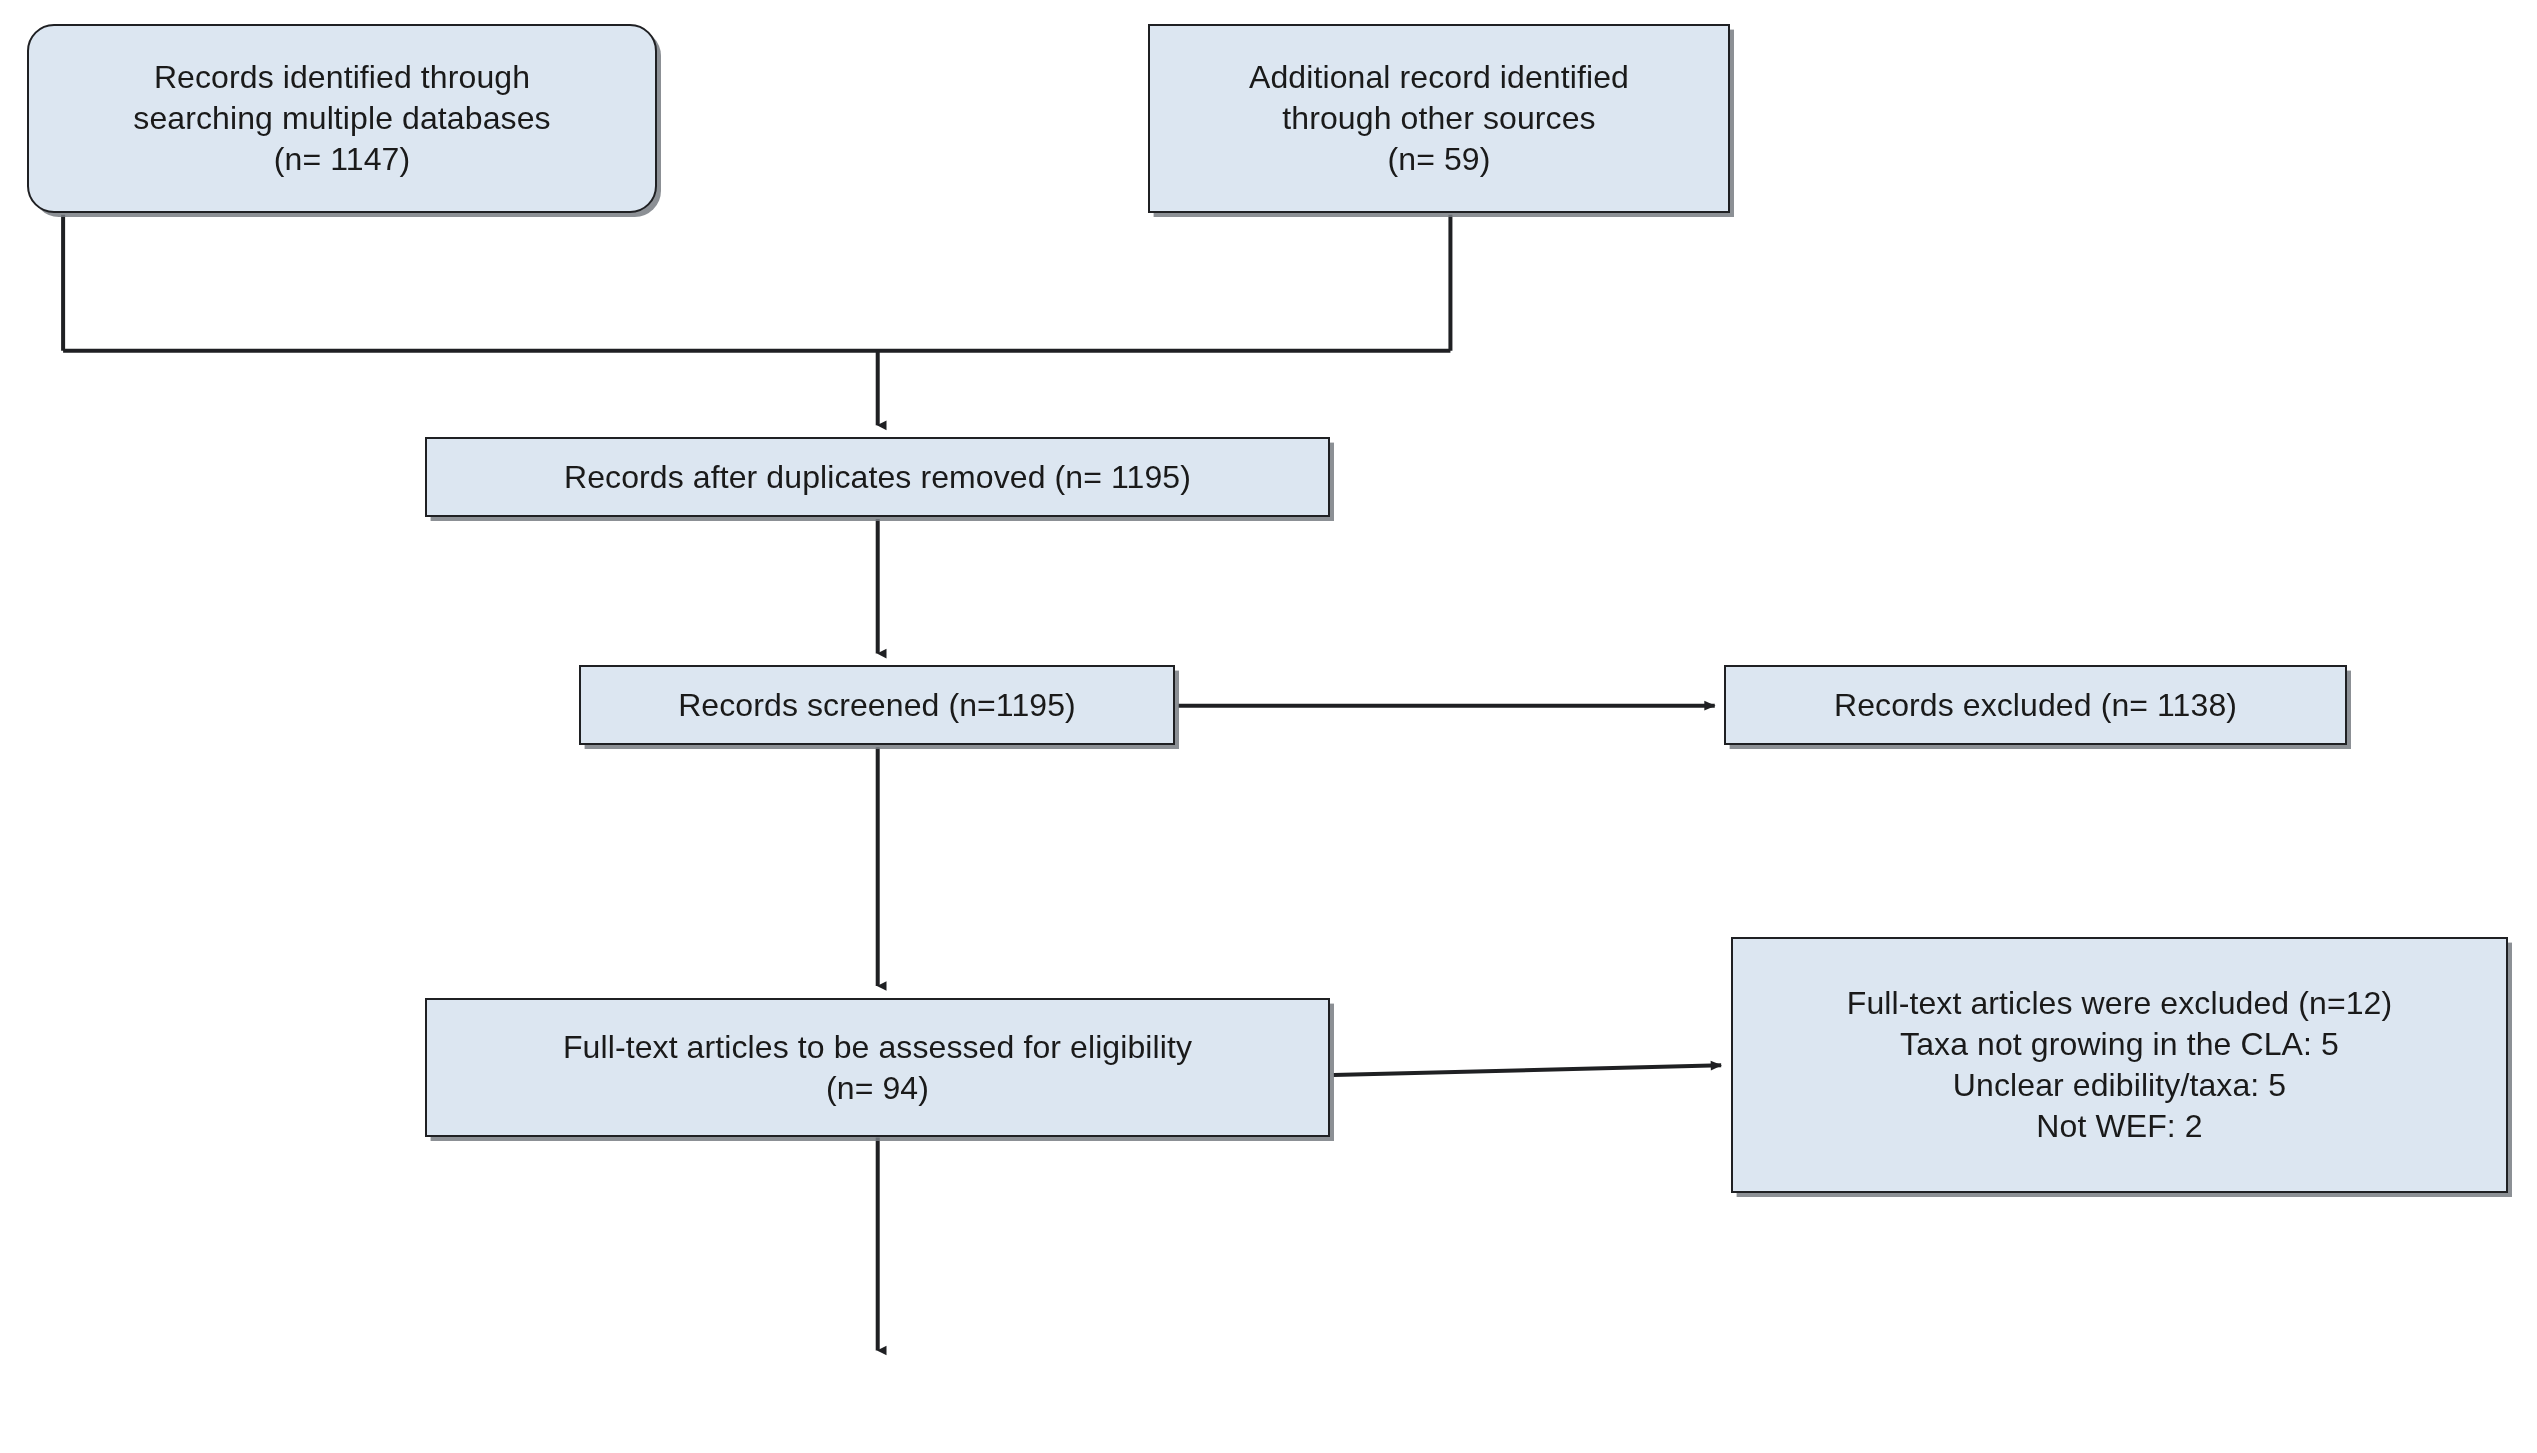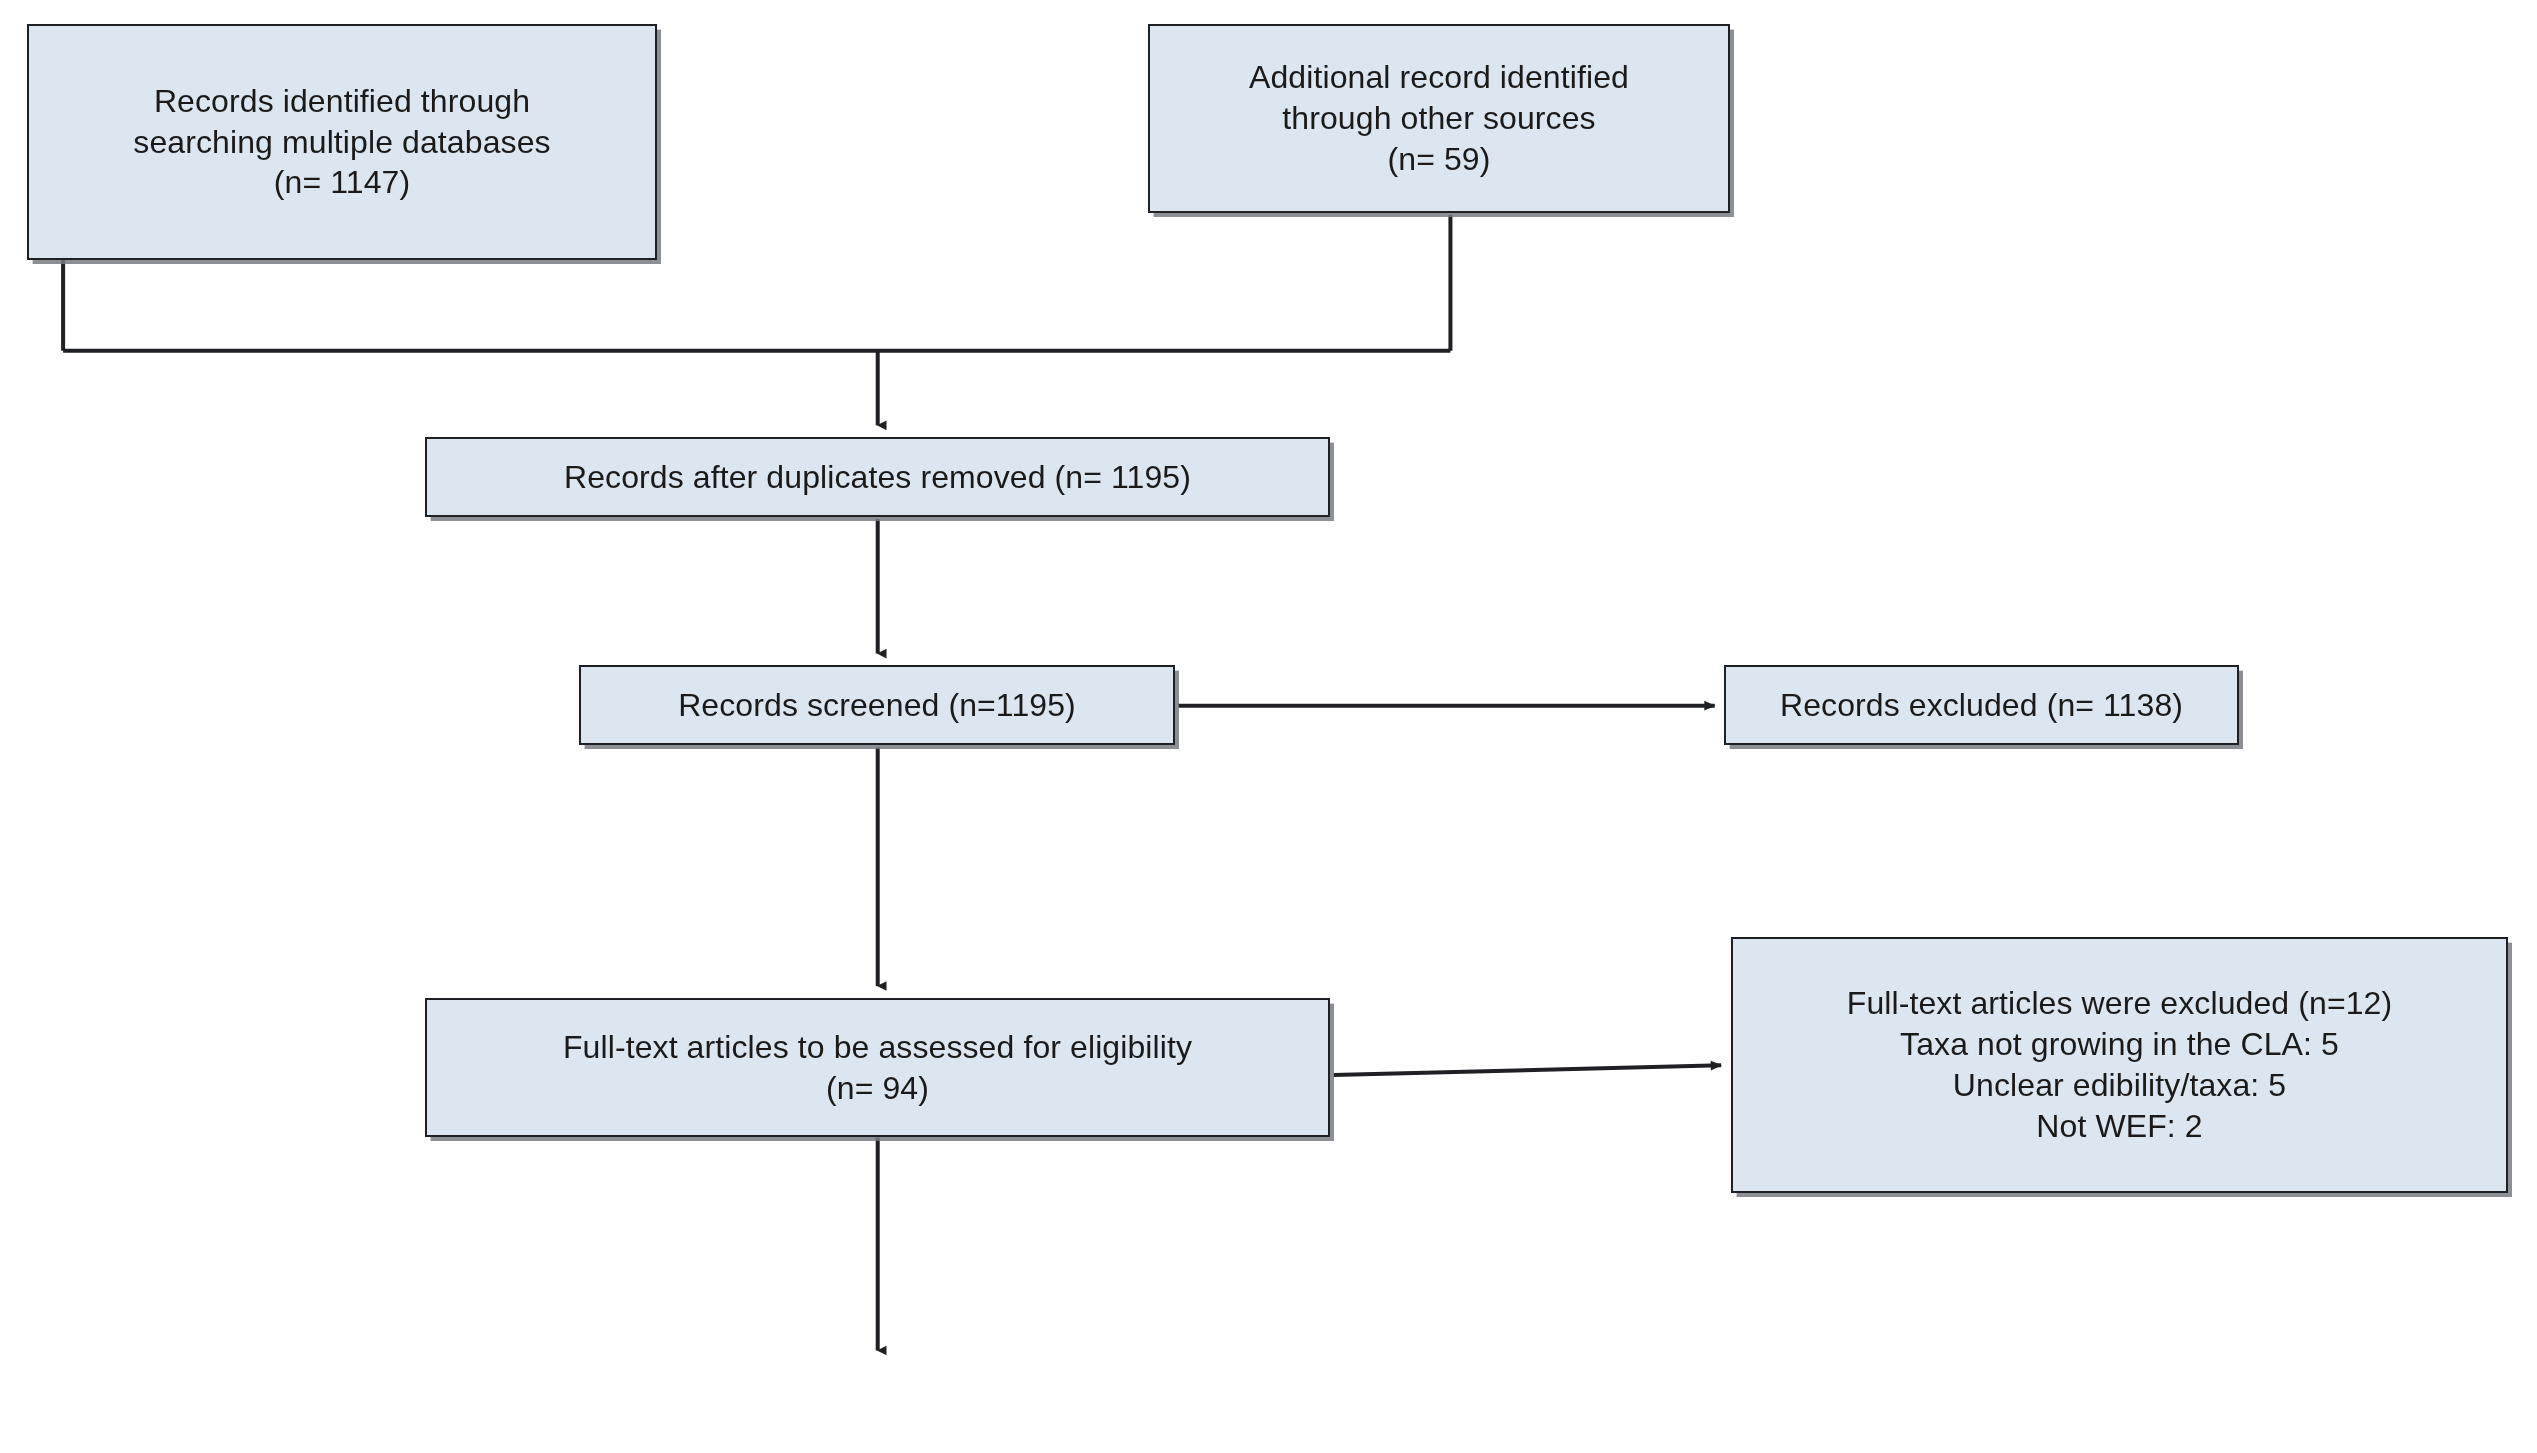--- a/index.html
+++ b/index.html
@@ -50,25 +50,25 @@
   }
   .node .lines {
     width: 100%;
   }
   .node .line {
     display: block;
     white-space: nowrap;
   }
 
   
-  #node-identified      { left: 27px;   top: 24px;   width: 630px;  height: 236px; }
+  #node-identified      { left: 27px;   top: 24px;   width: 630px;  height: 189px; border-radius: 27px; }
   #node-additional      { left: 1148px; top: 24px;   width: 582px;  height: 189px; }
   #node-duplicates      { left: 425px;  top: 437px;  width: 905px; height: 80px; }
   #node-screened        { left: 579px;  top: 665px;  width: 596px;  height: 80px; }
-  #node-records-excl    { left: 1724px; top: 665px;  width: 515px;  height: 80px; }
+  #node-records-excl    { left: 1724px; top: 665px;  width: 623px;  height: 80px; }
   #node-fulltext        { left: 425px;  top: 998px; width: 905px; height: 139px; }
   #node-fulltext-excl   { left: 1731px; top: 937px; width: 777px;  height: 256px; }
   #node-studies         { left: 490px;  top: 1362px; width: 776px;  height: 77px; }
 </style>
 </head>
 <body>
 
 <div id="diagram">
 
   <svg id="connectors" viewBox="0 0 3167 1814" width="2538" height="1453" xmlns="http://www.w3.org/2000/svg">

